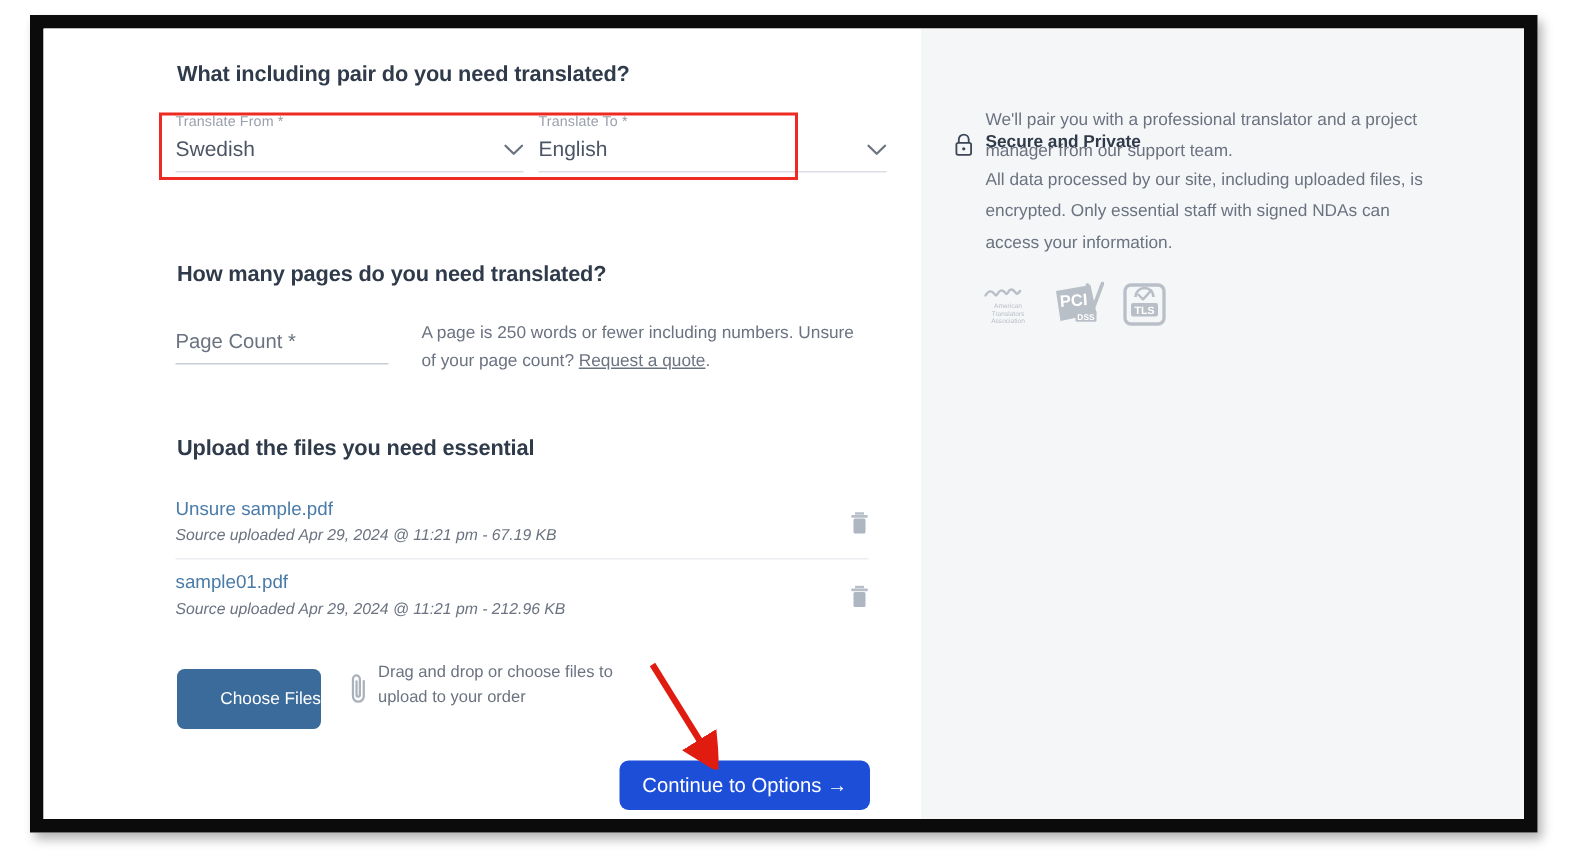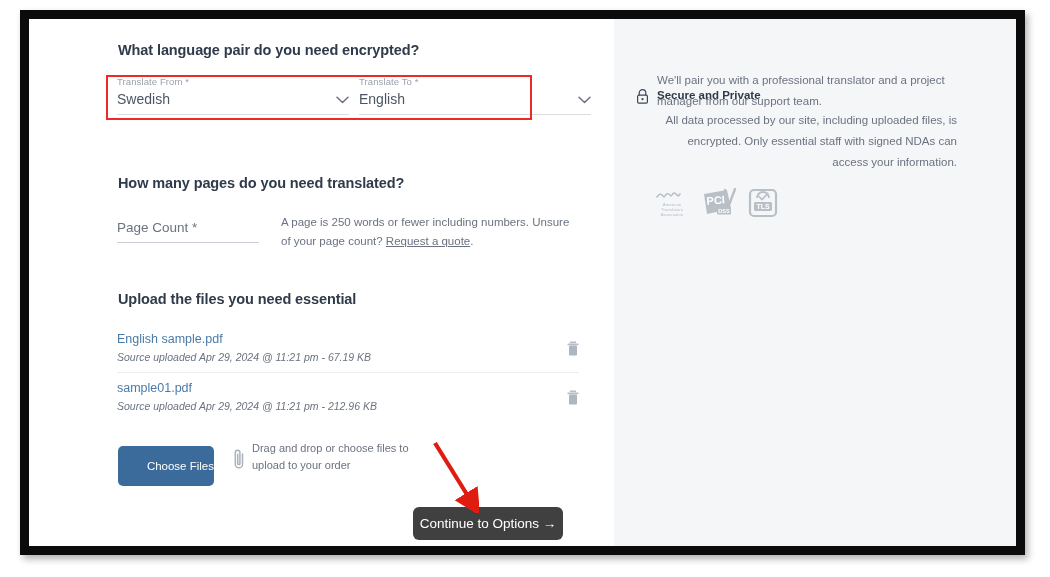--- a/index.html
+++ b/index.html
@@ -211,23 +211,23 @@
     font-size: 11px;
     line-height: 17px;
     color: #6b7280;
   }
 
   
   #continue-btn {
     position: absolute;
     left: 384px;
     top: 488px;
-    width: 150px;
+    width: 167px;
     height: 33px;
-    background: #404040;
+    background: #1d4ed8;
     border: none;
     border-radius: 6px;
     color: #ffffff;
     font-family: "Liberation Sans", sans-serif;
     font-size: 13.5px;
     cursor: pointer;
     padding: 0;
     white-space: nowrap;
   }
 
@@ -275,41 +275,40 @@
     white-space: nowrap;
   }
   #secure-body {
     position: absolute;
     left: 43px;
     top: 91px;
     width: 300px;
     font-size: 11.5px;
     line-height: 21px;
     color: #6b7280;
-    text-align: right;
   }
   #badges {
     position: absolute;
     left: 40px;
     top: 168px;
     display: flex;
     align-items: center;
     gap: 12px;
   }
   .badge svg { display: block; }
 </style>
 </head>
 <body>
 
 <div id="frame">
   <div id="page">
 
     <div id="main-col">
 
-      <div class="section-title" id="lang-title">What language pair do you need encrypted?</div>
+      <div class="section-title" id="lang-title">What including pair do you need translated?</div>
 
       <div class="sel" id="sel-from">
         <span class="sel-label">Translate From *</span>
         <span class="sel-value">Swedish</span>
         <span class="chev">
           <svg width="13" height="8" viewBox="0 0 13 8">
             <path d="M1 1.2 L6.5 6.5 L12 1.2" fill="none" stroke="#6b7280" stroke-width="1.5" stroke-linecap="round" stroke-linejoin="round"></path>
           </svg>
         </span>
       </div>
@@ -331,21 +330,21 @@
       <div id="page-count-field">
         <span class="ph">Page Count *</span>
       </div>
 
       <div id="page-note"><span>A page is 250 words or fewer including numbers. Unsure of your page count? </span><a href="#">Request a quote</a><span>.</span></div>
 
       <div class="section-title" id="upload-title">Upload the files you need essential</div>
 
       <div id="file-list">
         <div class="file-row">
-          <span class="file-name">English sample.pdf</span>
+          <span class="file-name">Unsure sample.pdf</span>
           <span class="file-meta">Source uploaded Apr 29, 2024 @ 11:21 pm - 67.19 KB</span>
           <span class="trash">
             <svg width="12" height="15" viewBox="0 0 12 15">
               <rect x="3" y="0.5" width="6" height="1.6" fill="#b6bec8"></rect>
               <rect x="0.5" y="2.4" width="11" height="1.8" rx="0.5" fill="#b6bec8"></rect>
               <rect x="2" y="4.6" width="8" height="10" rx="1" fill="#aeb6c1"></rect>
             </svg>
           </span>
         </div>
         <div class="file-row">

